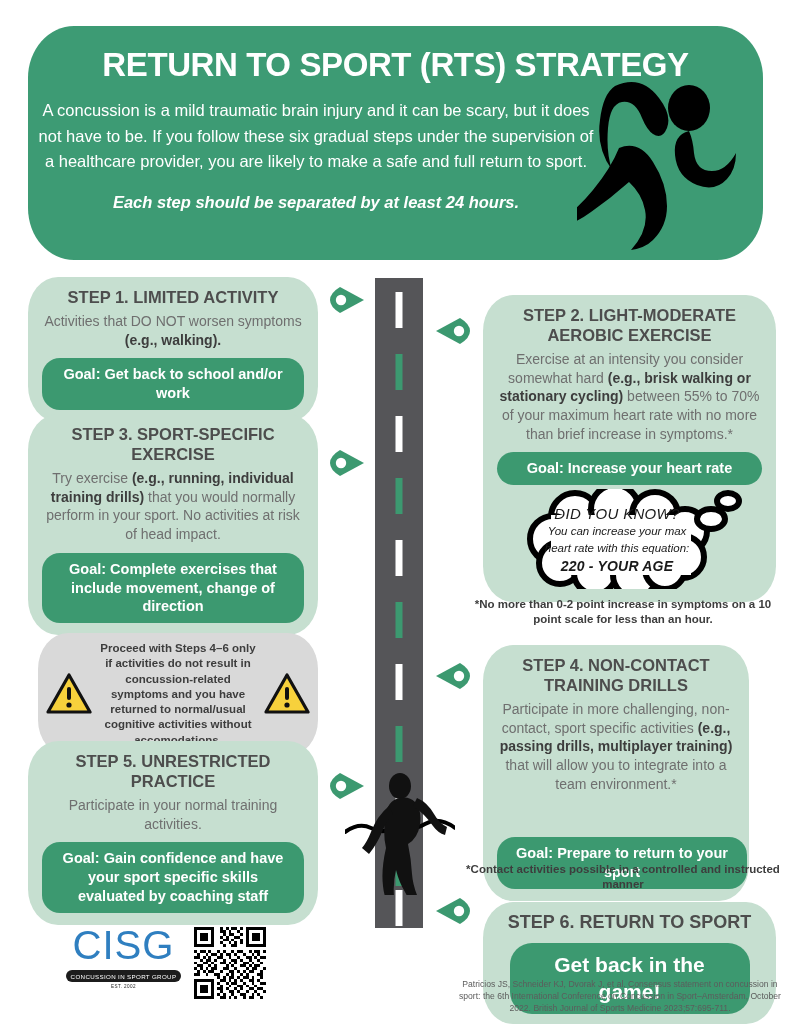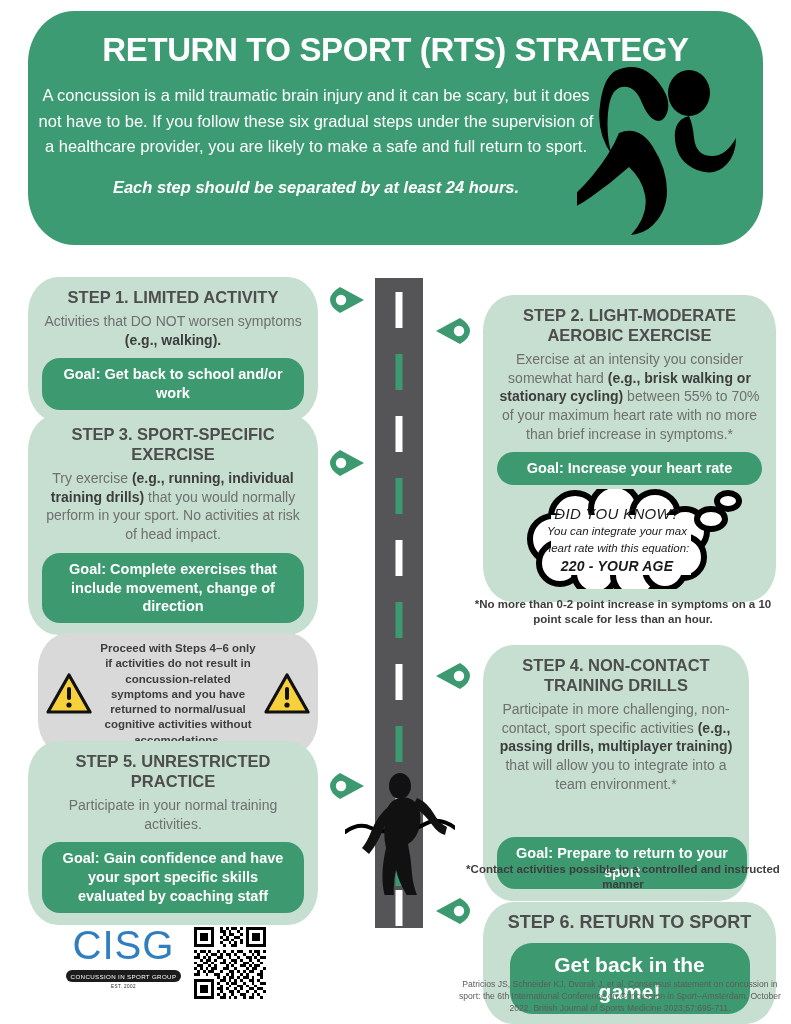--- a/index.html
+++ b/index.html
@@ -9,21 +9,21 @@
     background: #ffffff;
     font-family: "Liberation Sans", sans-serif;
     position: relative;
     overflow: hidden;
   }
   .page { position: relative; width: 791px; height: 1024px; }
 
   
   .header {
     position: absolute;
-    left: 28px; top: 11px;
+    left: 28px; top: 26px;
     width: 735px; height: 234px;
     background: #3d9b74;
     border-radius: 46px / 52px;
     overflow: hidden;
   }
   .header-title {
     text-align: center;
     color: #ffffff;
     font-size: 33px;
     font-weight: bold;
@@ -316,21 +316,21 @@
           <circle cx="150" cy="80" r="20"></circle>
           <ellipse cx="196" cy="30" rx="14" ry="10"></ellipse>
           <ellipse cx="213" cy="12" rx="11" ry="8"></ellipse>
         </g>
         <g fill="#ffffff">
           <rect x="36" y="26" width="140" height="60"></rect>
         </g>
       </svg>
       <div class="bubble-txt">
         <div class="bubble-h">DID YOU KNOW?</div>
-        <div class="bubble-p">You can integrate your max</div>
+        <div class="bubble-p">You can increase your max</div>
         <div class="bubble-p">heart rate with this equation:</div>
         <div class="bubble-b">220 - YOUR AGE</div>
       </div>
     </div>
   </div>
 
   <div class="footnote" style="left:463px; top:597px; width:320px;">*No more than 0-2 point increase in symptoms on a 10 point scale for less than an hour.</div>
 
   <div class="card" style="left:483px; top:645px; width:266px;">
     <div class="step-title">STEP 4. NON-CONTACT TRAINING DRILLS</div>

